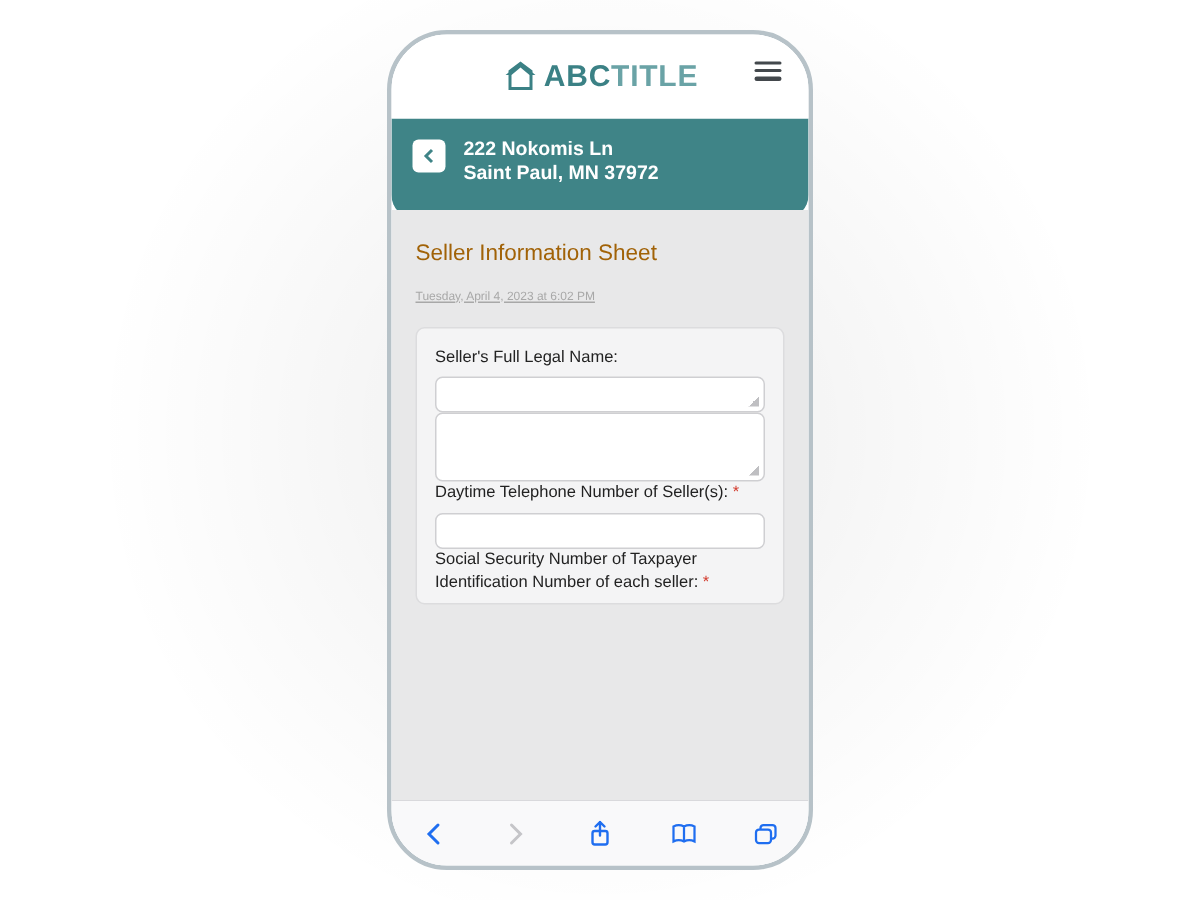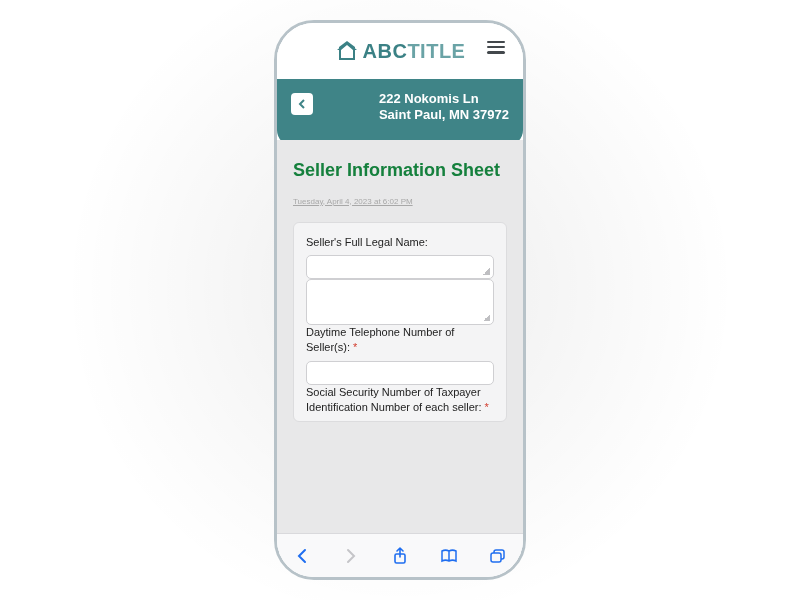--- a/index.html
+++ b/index.html
@@ -1,40 +1,40 @@
 <!DOCTYPE html>
 <html><head>
   <meta charset="utf-8">
   <style>
     * { margin: 0; padding: 0; box-sizing: border-box; }
     body { width: 800px; height: 600px; display: flex; align-items: center; justify-content: center; font-family: -apple-system, Helvetica, Arial, sans-serif; background: #fff; }
     .page-shadow { position: absolute; inset: 0; background: radial-gradient(ellipse 60% 80% at 50% 48%, rgba(0,0,0,0.07), rgba(0,0,0,0) 70%); pointer-events:none; }
     .phone {
       position: relative;
-      width: 252px;
+      width: 284px;
       height: 560px;
       border: 3px solid #b7c2c8;
       border-radius: 40px;
       background: #fff;
       overflow: hidden;
       box-shadow: inset 0 0 0 2px #e6edf0;
     }
     .screen { position:absolute; inset:0; background:#fff; display:flex; flex-direction:column; }
     .topbar { height:56px; display:flex; align-items:center; justify-content:center; position:relative; background:#fff; }
     .logo { display:flex; align-items:center; gap:4px; color:#3b8185; }
     .logo-text { font-weight:800; font-size:20px; letter-spacing:.5px; }
     .logo-text .light { color:#6aa3a6; font-weight:700; }
     .hamburger { position:absolute; right:18px; top:18px; display:flex; flex-direction:column; gap:3px; cursor:pointer; }
     .hamburger span { display:block; width:18px; height:2.2px; background:#43484c; border-radius:2px; }
-    .banner { background:#3f8487; color:#fff; display:flex; align-items:flex-start; gap:12px; padding:12px 14px 22px; border-radius:0 0 16px 16px;justify-content:space-between; }
+    .banner { background:#3f8487; color:#fff; display:flex; align-items:flex-start; gap:12px; padding:12px 14px 22px; border-radius:0 0 16px 16px; }
     .back-btn { width:22px; height:22px; background:#fff; border-radius:4px; display:flex; align-items:center; justify-content:center; color:#3f8487; font-size:12px; cursor:pointer; margin-top:2px;}
     .addr { font-size:13px; font-weight:700; line-height:1.25; }
     .content { flex:1; background:#e8e8e9; overflow:hidden; margin-top:-6px; padding-top:6px;}
     .content-inner { padding:14px 16px 0; }
-    .page-title { font-size:18px; font-weight:700; color:#15803d; }
+    .page-title { font-size:15px; font-weight:400; color:#a16207; }
     .timestamp { font-size:8px; color:#a8a8a8; margin-top:16px;text-decoration:underline; }
     .card { margin-top:16px; background:#f4f4f5; border:1px solid #dcdcde; border-radius:6px; padding:12px 12px 0; }
     .field { }
     .flabel { font-size:11px; color:#222; margin-bottom:6px; line-height:1.35; }
     .flabel .req { color:#d23b2d; }
     .tf { width:100%; border:1px solid #cfcfd2; border-radius:5px; background:#fff; }
     .tf.small { height:24px; resize:vertical; }
     .tf.med   { height:46px; resize:vertical; }
     .tf.line  { height:24px; }
     .resize-nub { position:relative; }

